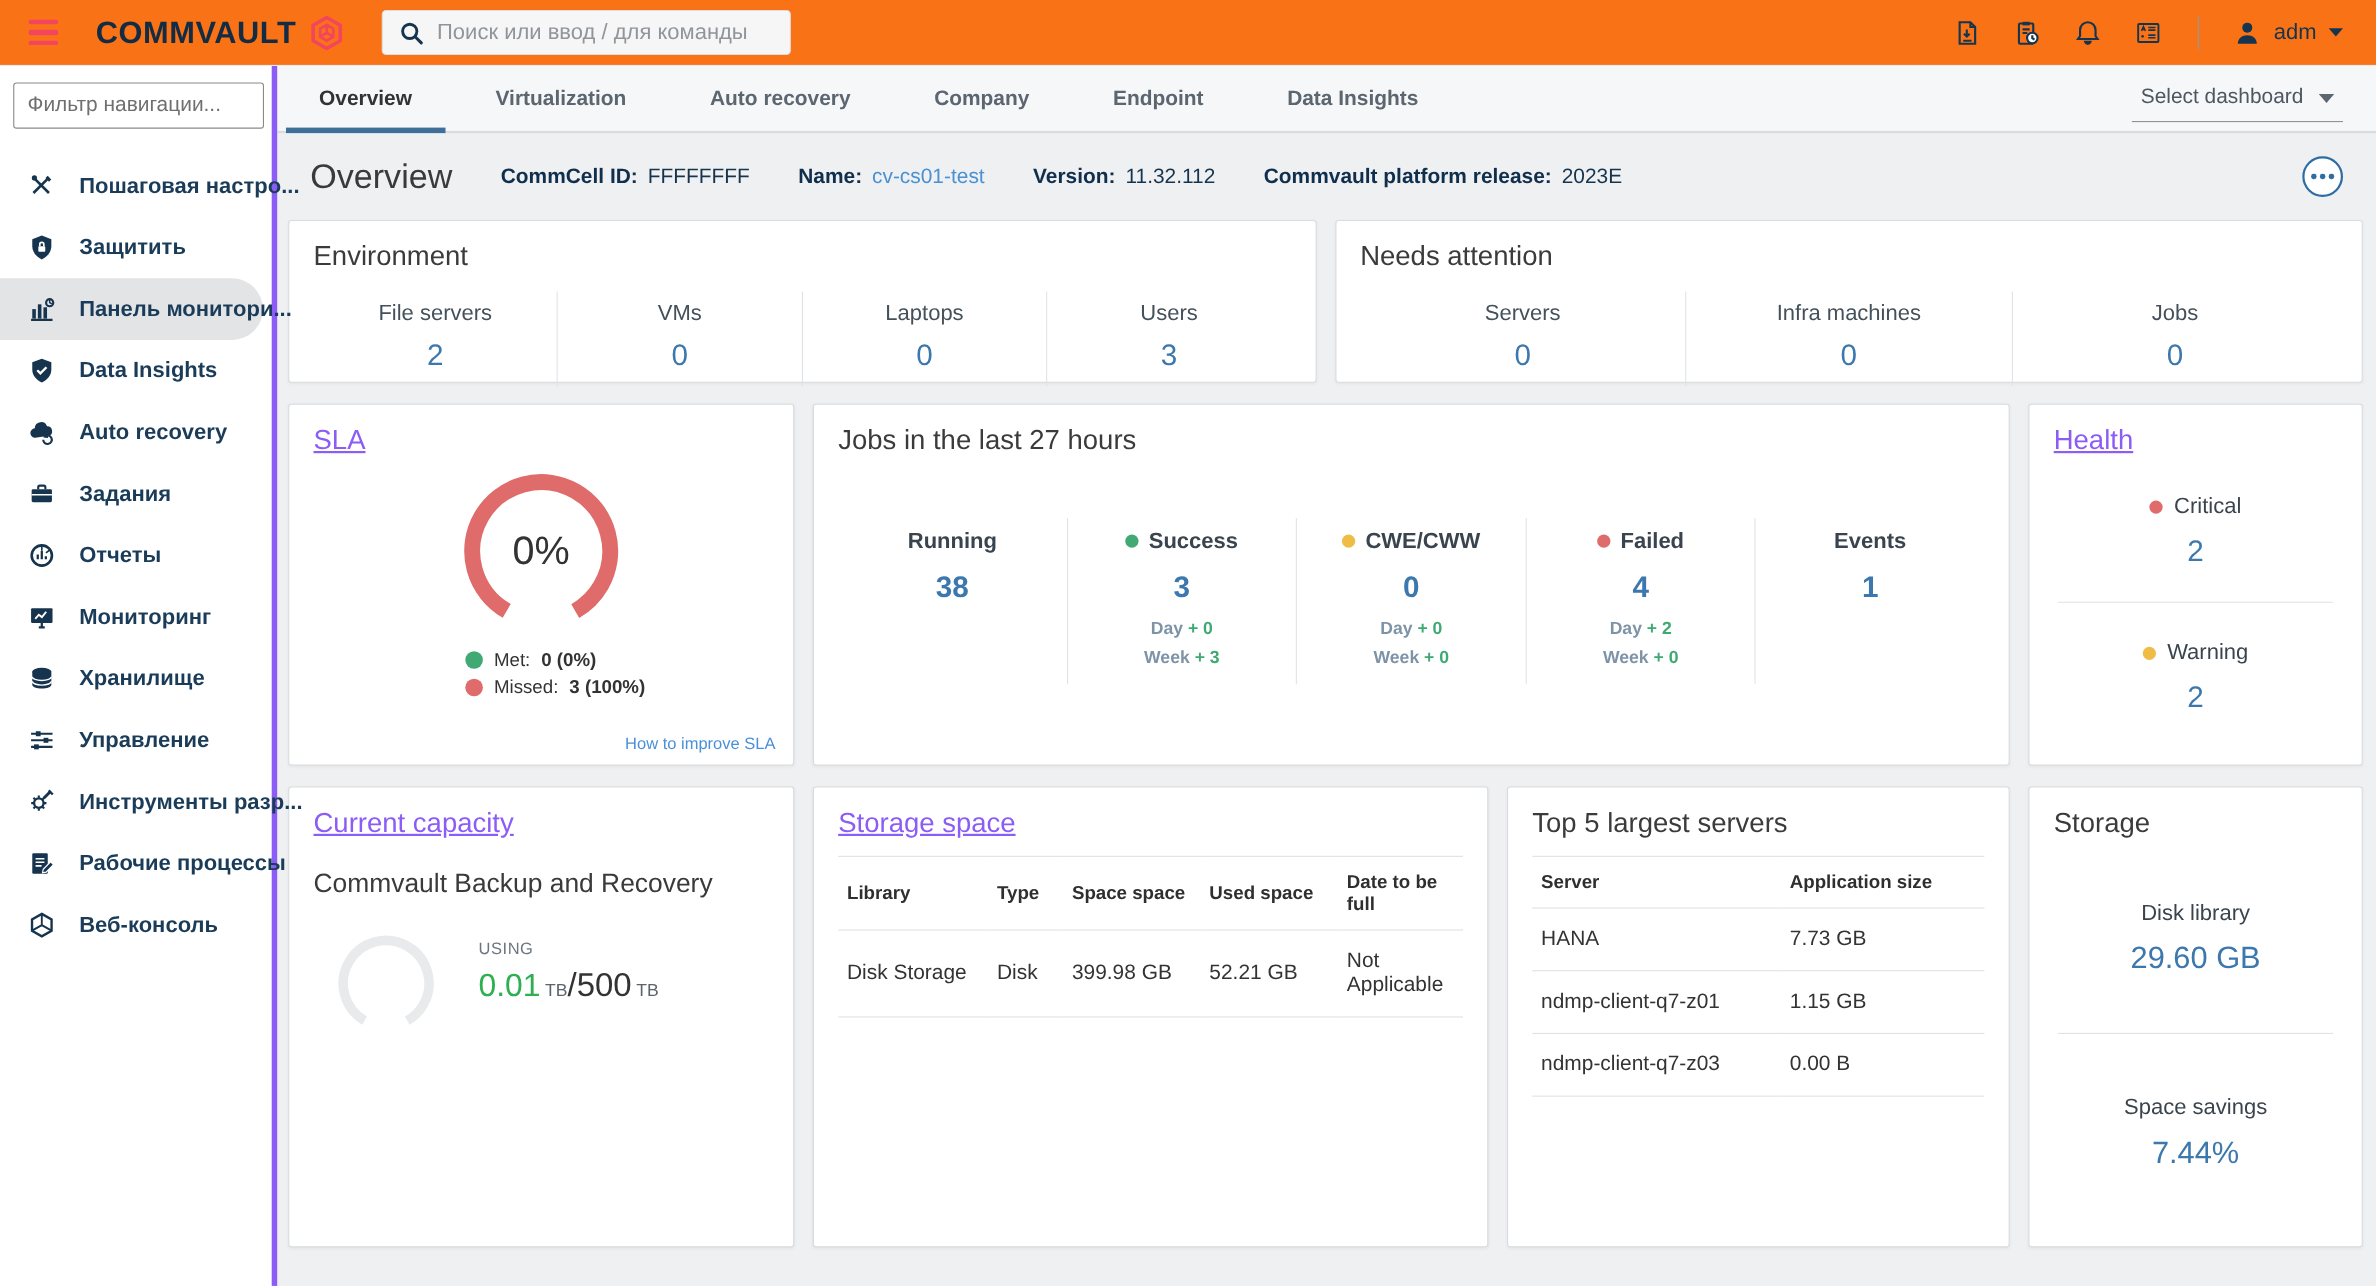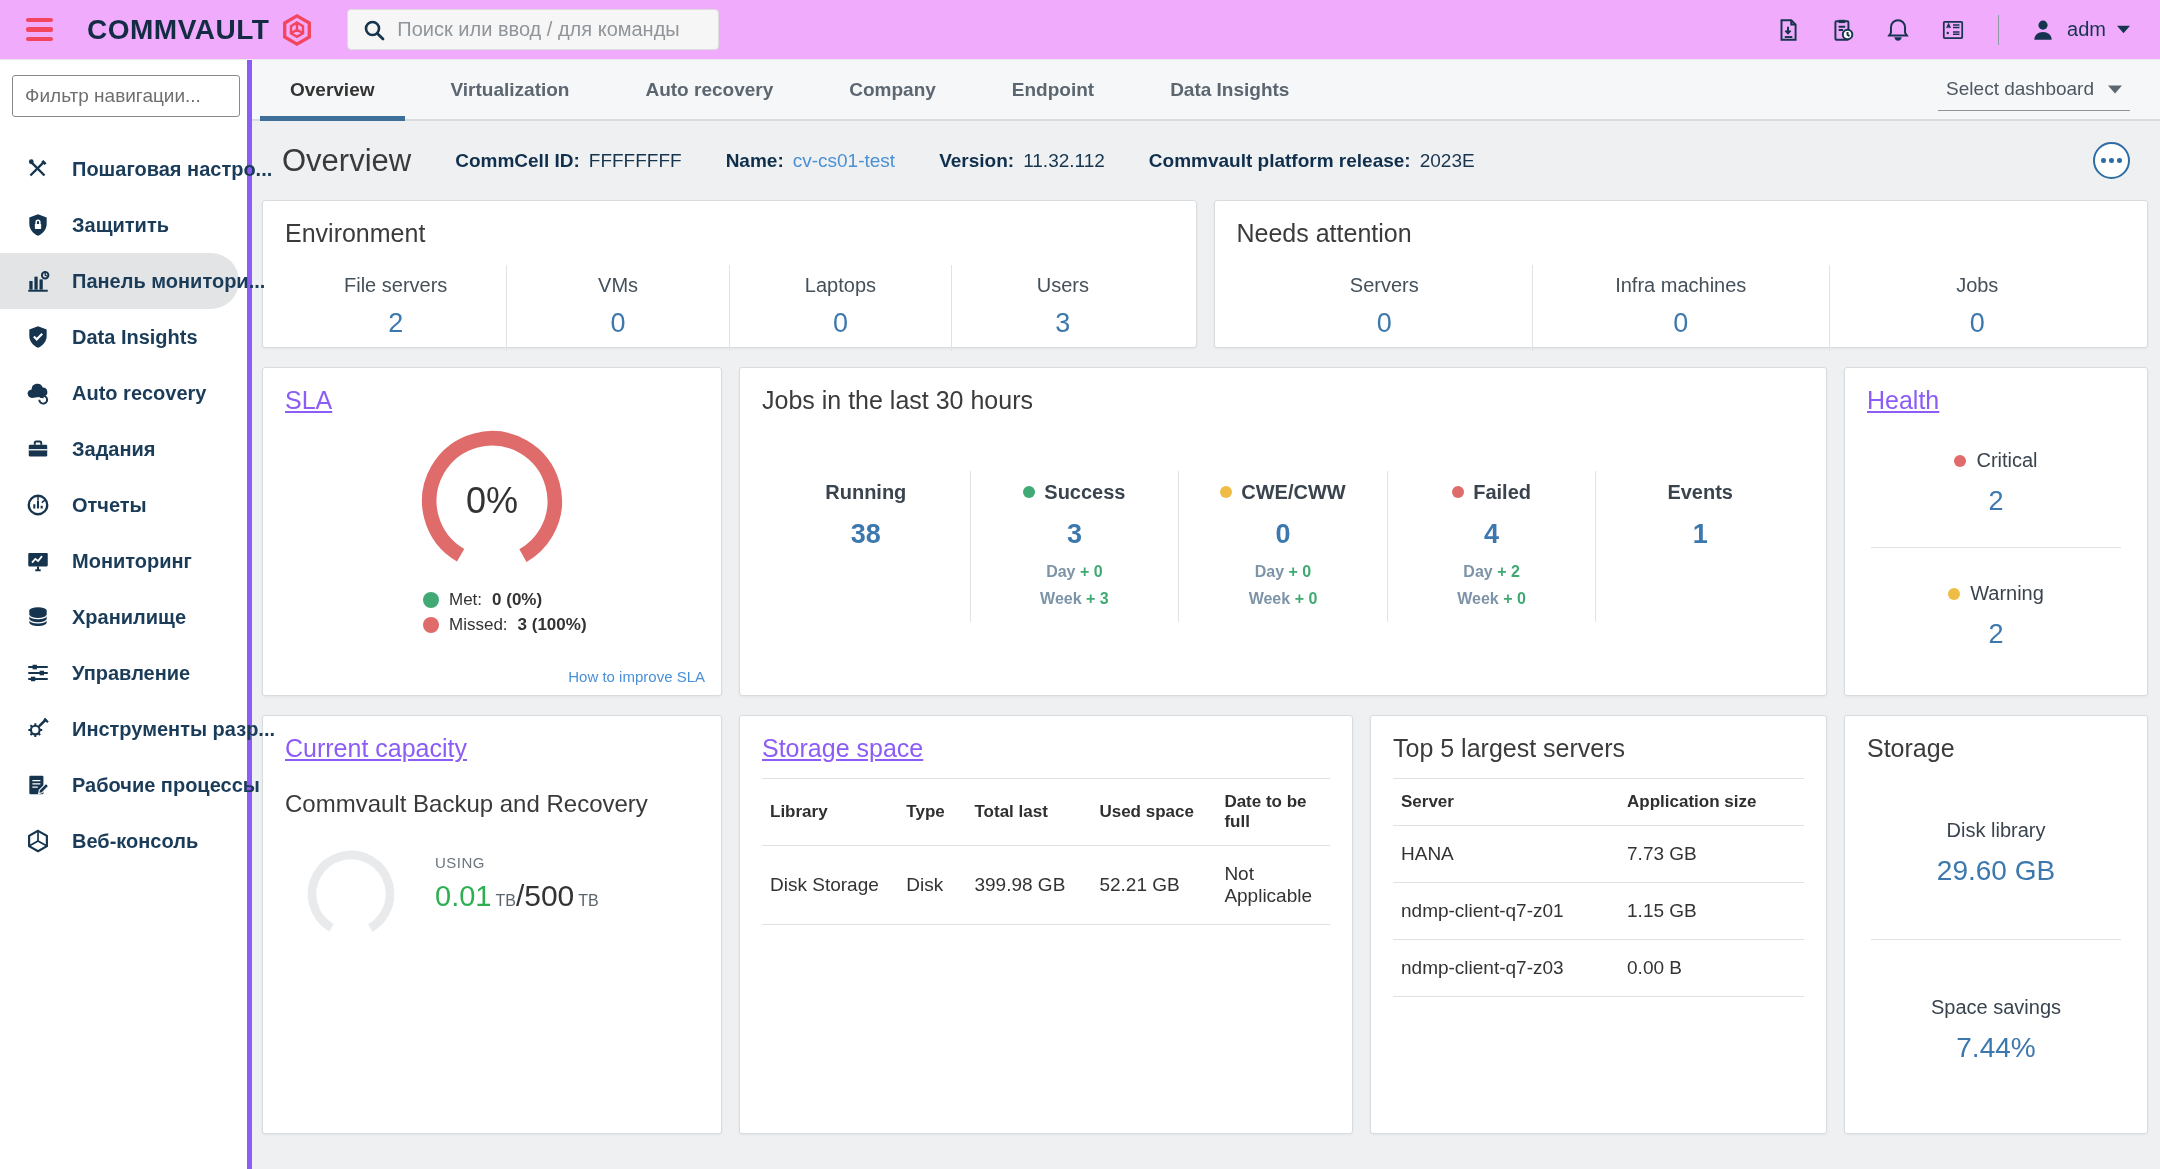--- a/index.html
+++ b/index.html
@@ -1,20 +1,20 @@
 <!DOCTYPE html>
 <html><head>
 <meta charset="utf-8">
 <style>
   * { margin:0; padding:0; box-sizing:border-box; }
   html,body { width:2160px; height:1169px; overflow:hidden; }
   body { font-family:"Liberation Sans", sans-serif; background:#eef0f2; position:relative; color:#333; }
 
   
-  .topbar { position:absolute; top:0; left:0; width:2160px; height:60px; background:#f0abfc;
+  .topbar { position:absolute; top:0; left:0; width:2160px; height:60px; background:#f97316;
             display:flex; align-items:center; z-index:20; border-bottom:1px solid #e8eaec; }
   .hamburger { margin-left:26px; cursor:pointer; display:flex; flex-direction:column; gap:5px; }
   .hamburger div { width:27px; height:4.5px; background:#f4455e; border-radius:2px; }
   .logo { display:flex; align-items:center; gap:10px; margin-left:34px; }
   .logo-text { font-size:28px; font-weight:bold; color:#132c44; letter-spacing:0.5px; }
   .search-box { margin-left:32px; width:372px; height:41px; background:#f6f6f6; border:1px solid #dcdcdc;
                 border-radius:4px; display:flex; align-items:center; padding:0 14px; gap:11px; }
   .search-box input { flex:1; border:none; outline:none; background:transparent; font-size:20px;
                       font-family:"Liberation Sans", sans-serif; color:#333; }
   .search-box input::placeholder { color:#8f959a; }
@@ -471,21 +471,21 @@
           <div class="legend-line">
             <span class="dot red"></span>
             <span>Missed:</span>
             <span class="legend-bold">3 (100%)</span>
           </div>
         </div>
         <div class="sla-link">How to improve SLA</div>
       </div>
 
       <div class="panel panel-jobs">
-        <div class="p-title">Jobs in the last 30 hours</div>
+        <div class="p-title">Jobs in the last 27 hours</div>
         <div class="jobs-body">
           <div class="jobs-cols">
             <div class="job-col">
               <div class="job-head">
                   <span>Running</span>
                 </div>
               <div class="job-value">38</div>
             </div>
             <div class="job-col">
               <div class="job-head">
@@ -566,21 +566,21 @@
         </div>
       </div>
 
       <div class="panel panel-storage-space">
         <div class="p-title blue">Storage space</div>
         <table class="data-table">
           <thead>
             <tr>
               <th style="width:24%">Library</th>
               <th style="width:12%">Type</th>
-              <th style="width:22%">Total last</th>
+              <th style="width:22%">Space space</th>
               <th style="width:22%">Used space</th>
               <th style="width:20%">Date to be full</th>
             </tr>
           </thead>
           <tbody>
             <tr>
               <td>Disk Storage</td>
               <td>Disk</td>
               <td>399.98 GB</td>
               <td>52.21 GB</td>

